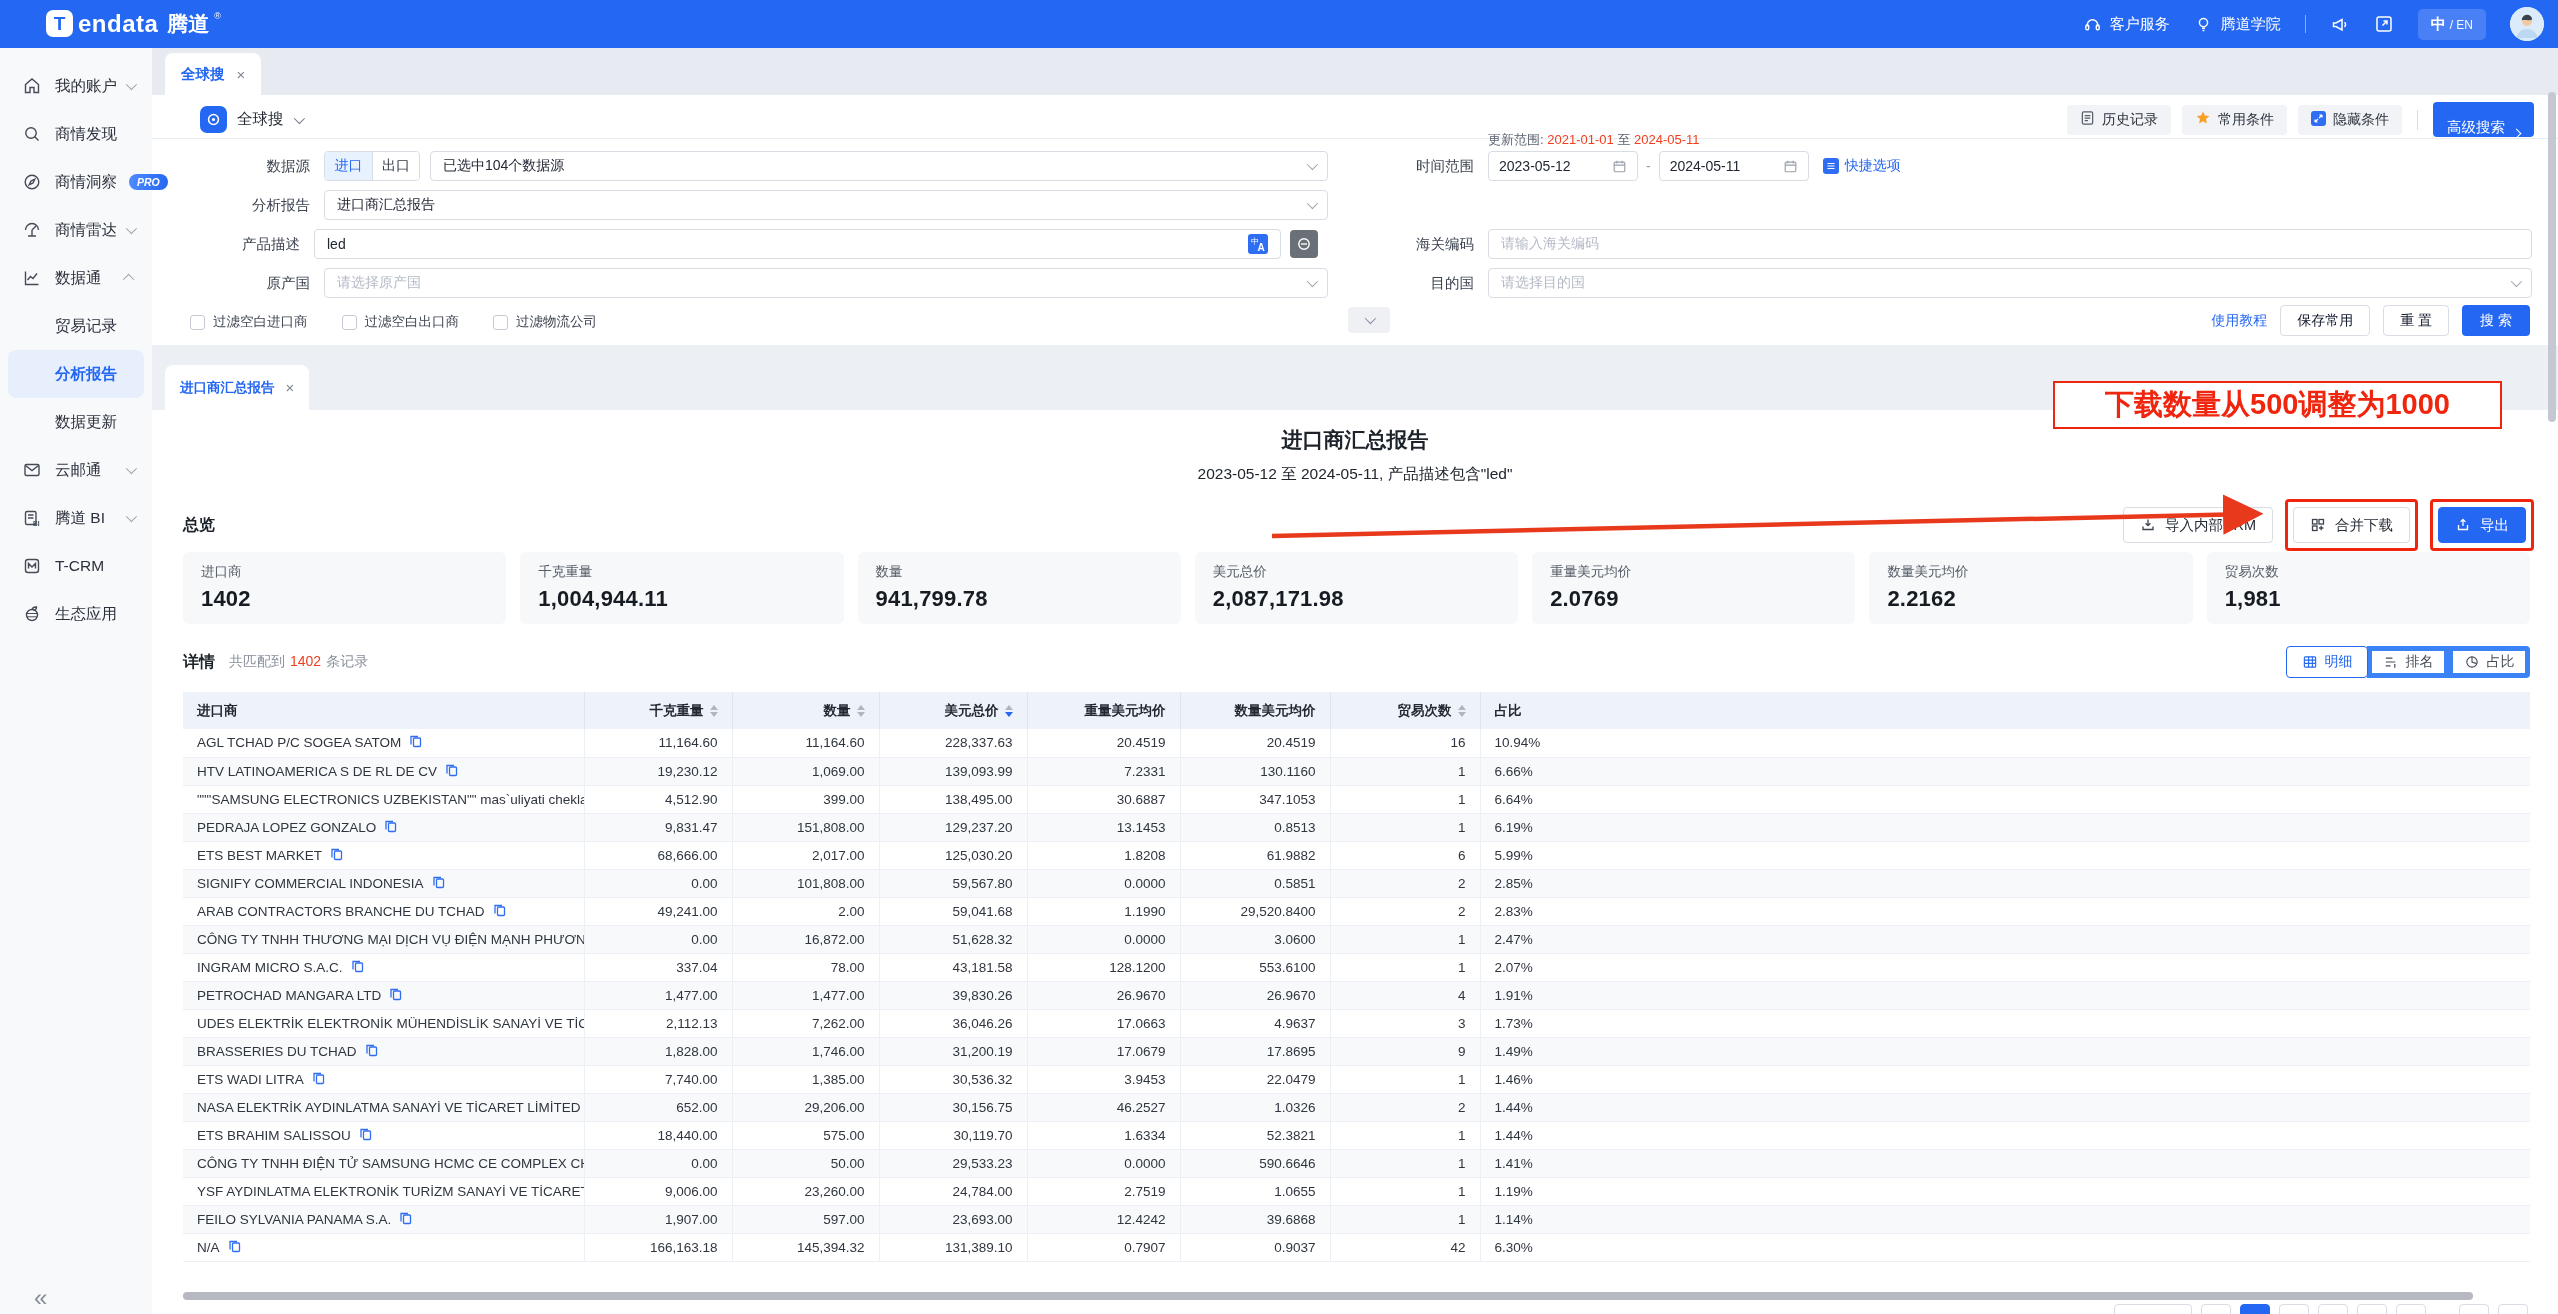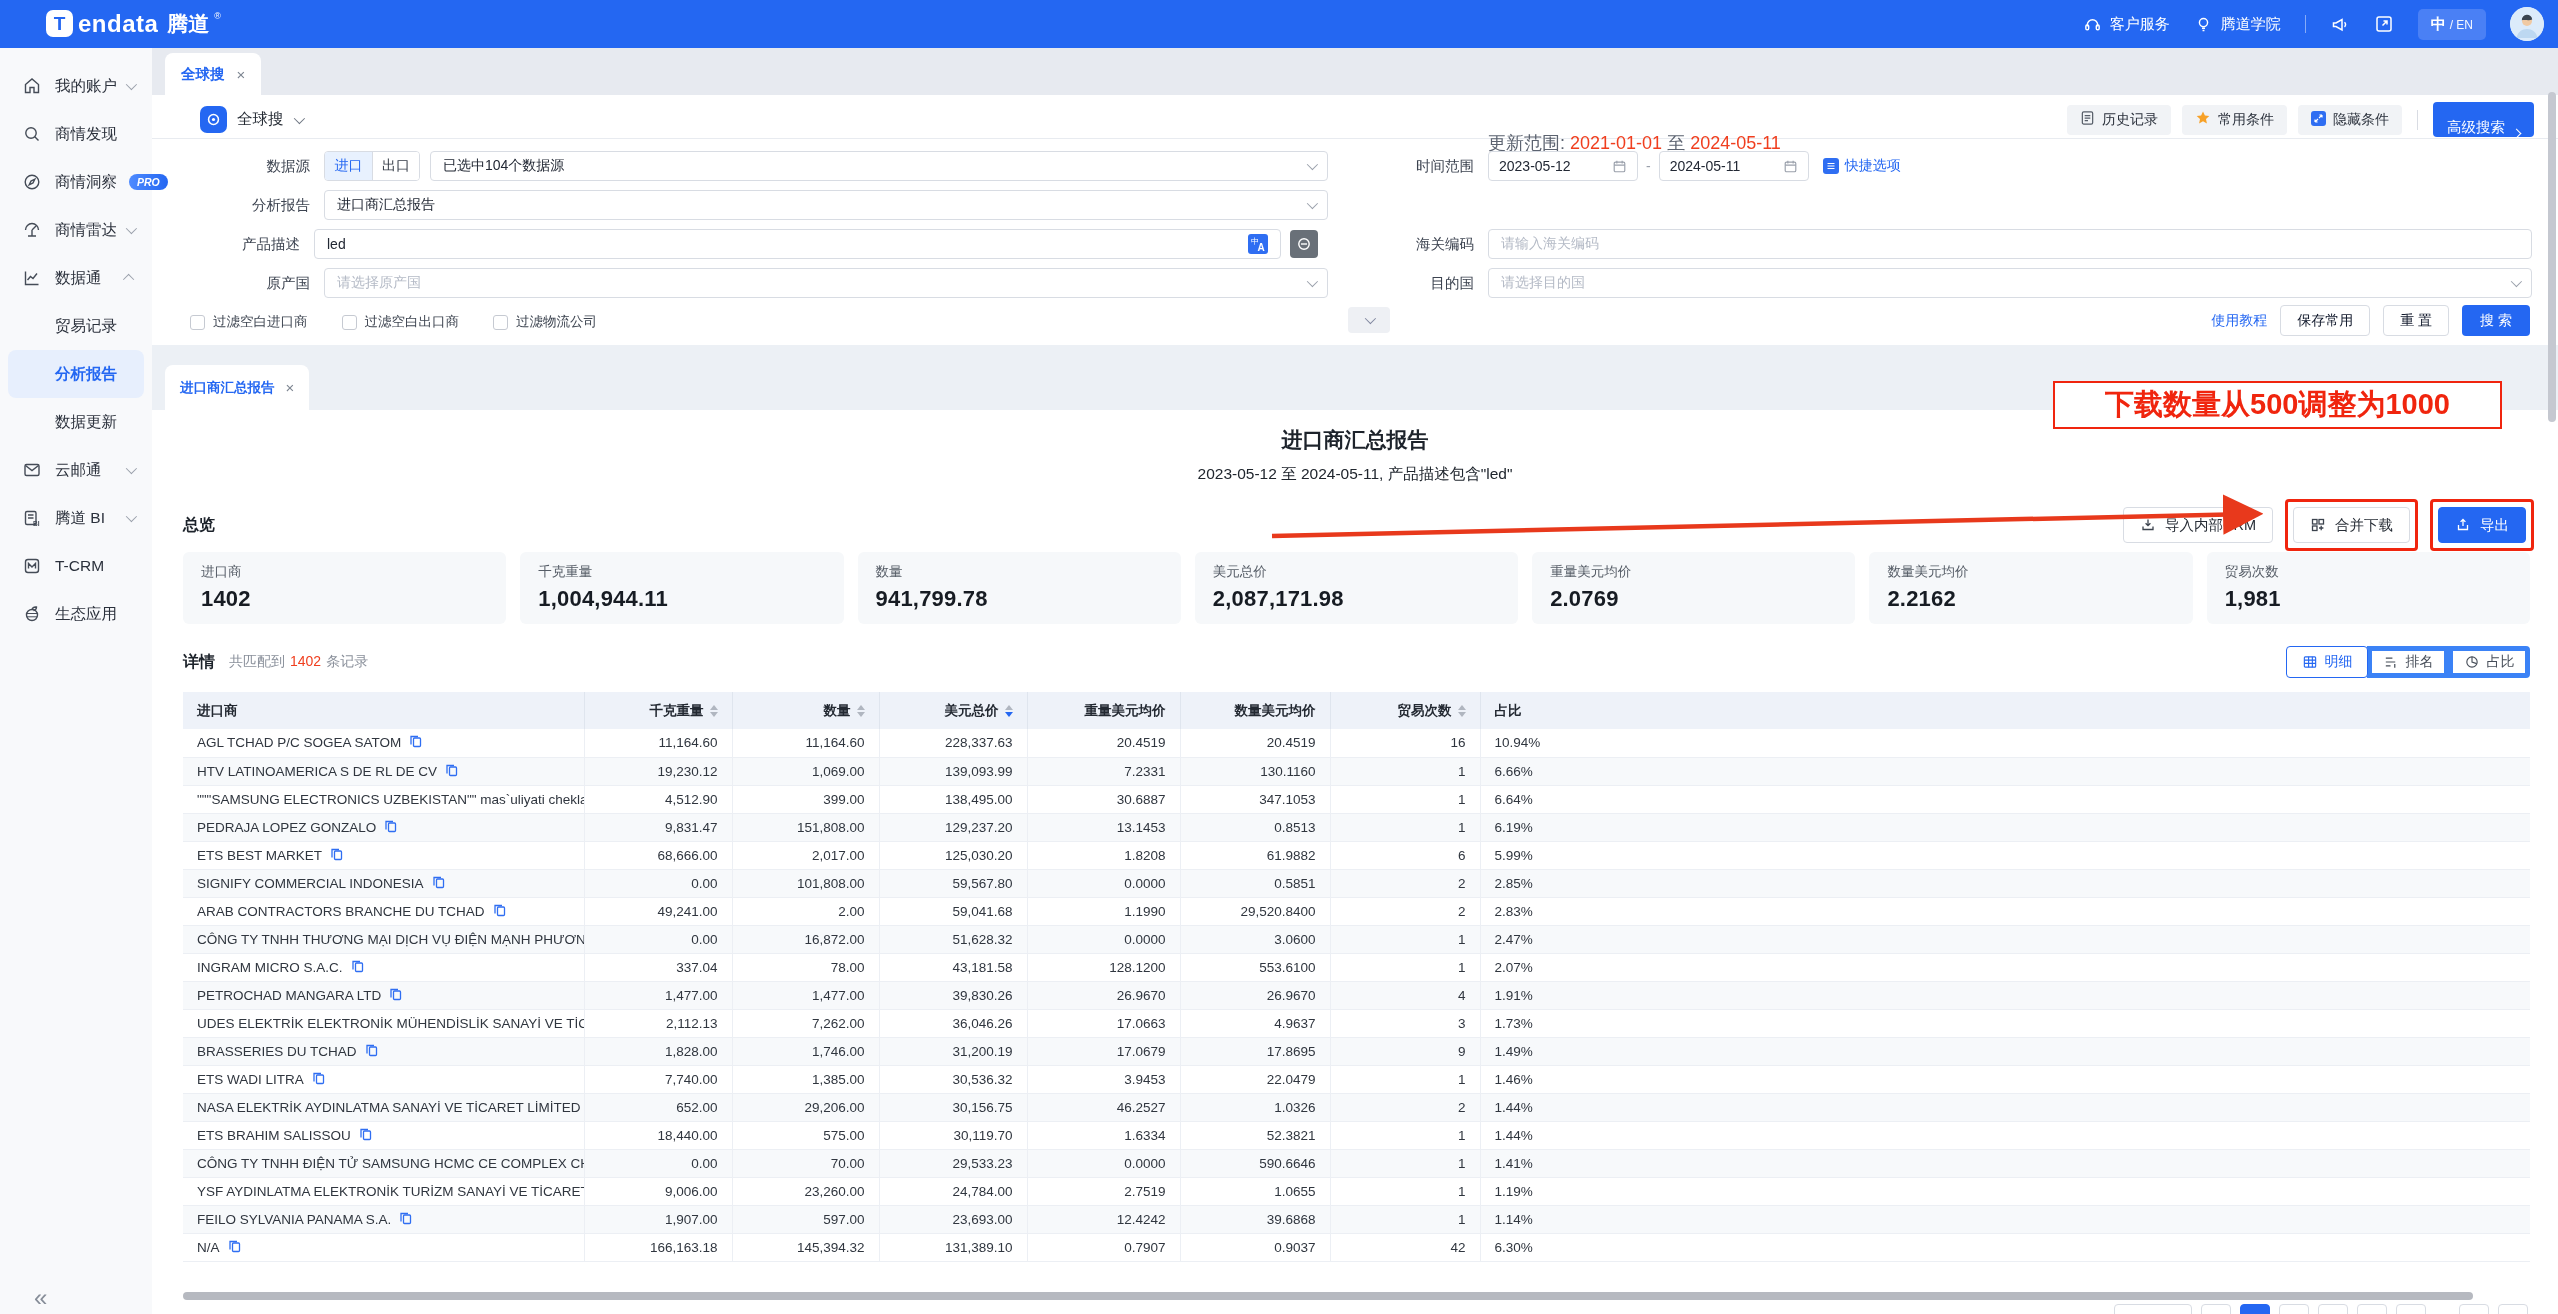--- a/index.html
+++ b/index.html
@@ -61,21 +61,21 @@
   .seg { display:flex; border:1px solid #d8dce3; border-radius:4px; overflow:hidden; height:30px; margin-right:10px; flex:none; }
   .seg-b { width:47px; display:flex; align-items:center; justify-content:center; font-size:14px; cursor:pointer; }
   .seg-on { background:#e8f1fe; color:#2467f2; }
   .seg-off { color:#333a45; border-left:1px solid #d8dce3; background:#fff; }
   .sel, .inp { flex:1; height:30px; border:1px solid #d8dce3; border-radius:4px; display:flex; align-items:center; padding:0 12px; font-size:14px; color:#222834; background:#fff; cursor:pointer; }
   .sel .schev { margin-left:auto; width:8px; height:8px; border-right:1.5px solid #9aa0ab; border-bottom:1.5px solid #9aa0ab; transform:rotate(45deg) translateY(-2px); }
   .ph { color:#b4bac6; }
   .date-box { width:150px; height:30px; border:1px solid #d8dce3; border-radius:4px; display:flex; align-items:center; padding:0 10px; font-size:14px; color:#222834; flex:none; cursor:pointer; }
   .date-box svg { margin-left:auto; }
   .dsep { margin:0 8px; color:#9aa0ab; font-size:14px; }
-  .upd { position:absolute; top:36px; left:1336px; font-size:18px; color:#5c6370; }
+  .upd { position:absolute; top:36px; left:1336px; font-size:13px; color:#5c6370; }
   .upd b { color:#f03e1e; font-weight:normal; }
   .quick { display:flex; align-items:center; gap:6px; margin-left:14px; color:#2467f2; font-size:14px; cursor:pointer; flex:none; }
   .in-ic { margin-left:auto; flex:none; display:flex; }
   .fuzzy { width:28px; height:28px; margin-left:9px; background:#697078; border-radius:4px; display:flex; align-items:center; justify-content:center; flex:none; cursor:pointer; }
   .chk { display:flex; align-items:center; gap:8px; font-size:13.5px; color:#3f4652; margin-right:34px; cursor:pointer; }
   .chk .box { width:15px; height:15px; border:1px solid #c6cad2; border-radius:3px; background:#fff; }
   .collapse-pill { position:absolute; left:1196px; top:212px; width:42px; height:26px; background:#eef0f4; border-radius:4px; display:flex; align-items:center; justify-content:center; cursor:pointer; }
   .cp-chev { width:8px; height:8px; border-right:1.6px solid #80879f; border-bottom:1.6px solid #80879f; transform:rotate(45deg) translateY(-2px); }
   .form-actions { position:absolute; right:28px; top:210px; display:flex; align-items:center; gap:13px; }
   .link { color:#2467f2; font-size:14px; cursor:pointer; }
@@ -782,21 +782,21 @@
                   <td class="al-right">575.00</td>
                   <td class="al-right">30,119.70</td>
                   <td class="al-right">1.6334</td>
                   <td class="al-right">52.3821</td>
                   <td class="al-right">1</td>
                   <td class="al-left">1.44%</td>
                 </tr>
                 <tr>
                   <td class="al-left"><span class="nm">CÔNG TY TNHH ĐIỆN TỬ SAMSUNG HCMC CE COMPLEX CH...</span></td>
                   <td class="al-right">0.00</td>
-                  <td class="al-right">70.00</td>
+                  <td class="al-right">50.00</td>
                   <td class="al-right">29,533.23</td>
                   <td class="al-right">0.0000</td>
                   <td class="al-right">590.6646</td>
                   <td class="al-right">1</td>
                   <td class="al-left">1.41%</td>
                 </tr>
                 <tr>
                   <td class="al-left"><span class="nm">YSF AYDINLATMA ELEKTRONİK TURİZM SANAYİ VE TİCARET ...</span></td>
                   <td class="al-right">9,006.00</td>
                   <td class="al-right">23,260.00</td>

